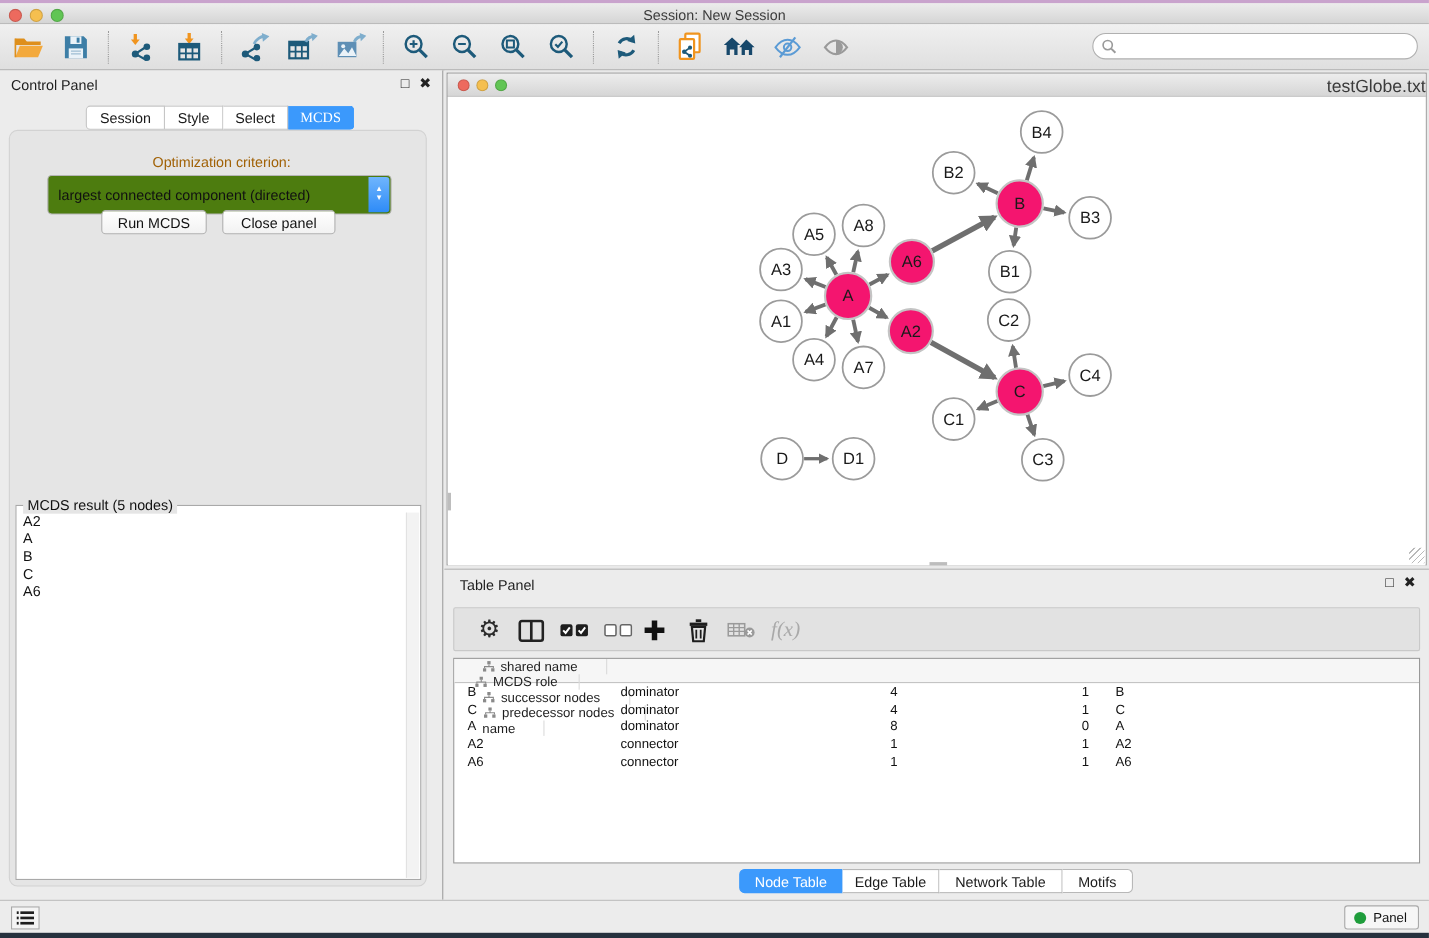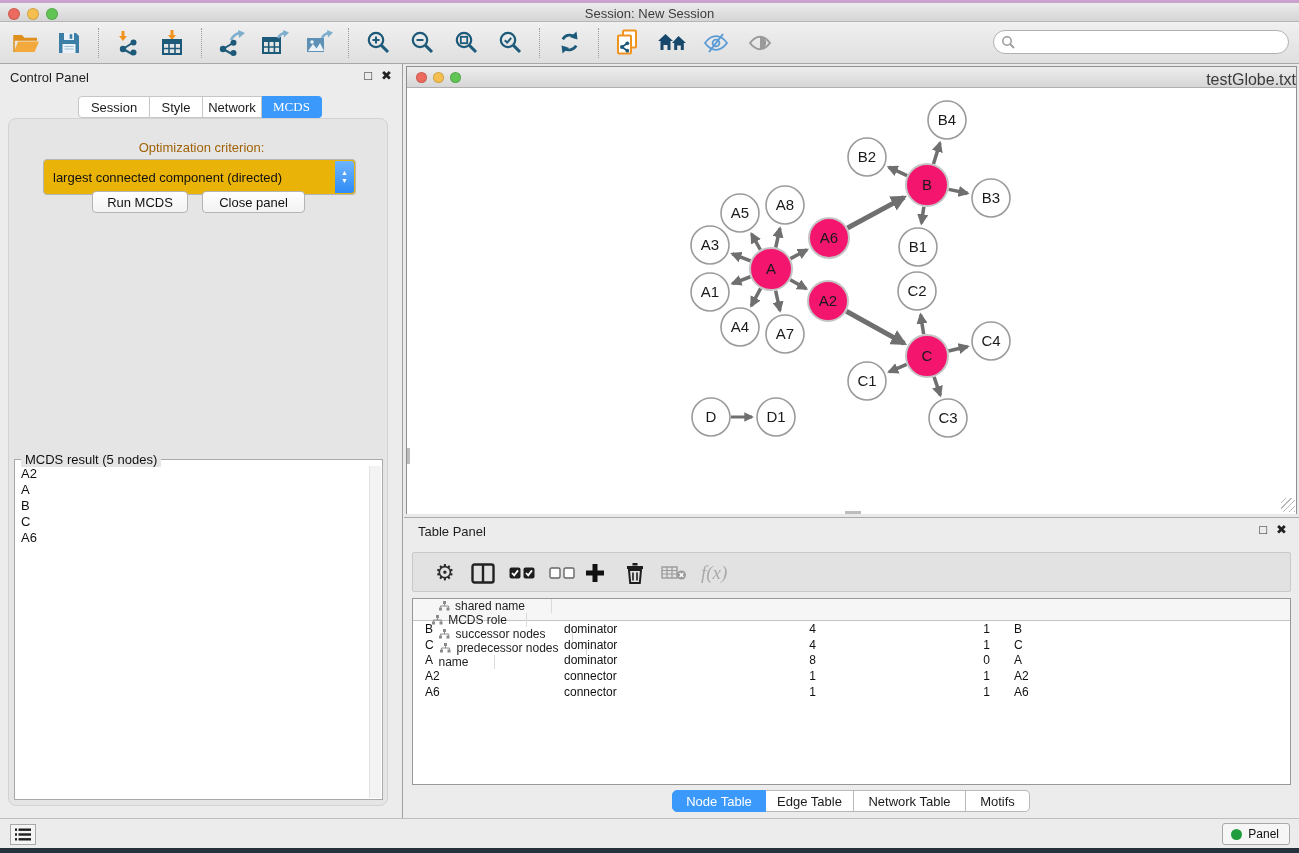--- a/index.html
+++ b/index.html
@@ -37,21 +37,21 @@
   .panel-icons span { cursor:default; }
   .cp-inner { position:absolute; left:8px; top:54px; width:380px; height:688px;
               background:#E5E5E5; border:1px solid #D2D2D2; border-radius:8px; }
   .cp-tabs { position:absolute; left:78px; top:32px; display:flex; z-index:3; }
   .cp-tab { height:22px; display:flex; align-items:center; justify-content:center; font-size:13px;
             background:#fff; border:1px solid #C6C6C6; border-left:none; color:#1B1B1B; cursor:default; }
   .cp-tab:first-child { border-left:1px solid #C6C6C6; border-radius:4px 0 0 4px; }
   .cp-tab:last-child { border-radius:0 4px 4px 0;font-family:Liberation Serif, serif; }
   .cp-tab.active { background:#3B99FC; border-color:#3B99FC; color:#fff; }
   .criterion-label { position:absolute; left:0; width:403px; top:76px; text-align:center; font-size:13px; color:#a16207; }
-  .criterion-select { position:absolute; left:43px; top:95px; width:313px; height:36px; background:#eab308;
+  .criterion-select { position:absolute; left:43px; top:95px; width:313px; height:36px; background:#4d7c0f;
                       border:1px solid #B5B5B5; border-radius:4px; font-size:13px; color:#111;
                       display:flex; align-items:center; padding-left:9px; cursor:default; }
   .select-stepper { position:absolute; right:1px; top:1px; bottom:1px; width:19px; border-radius:0 3px 3px 0;
                     background:linear-gradient(#6FB5FD,#2E8BF7); color:#fff; font-size:7px; line-height:8px;
                     display:flex; flex-direction:column; align-items:center; justify-content:center; }
   .cp-btn { position:absolute; top:127px; height:22px; background:linear-gradient(#FFFFFF,#F2F2F2);
             border:1px solid #B4B4B4; border-radius:4px; font-size:13px; color:#111;
             display:flex; align-items:center; justify-content:center; cursor:default; }
   #run-btn { left:92px; width:96px; }
   #close-btn { left:202px; width:103px; }
@@ -296,21 +296,21 @@
       <span class="panel-title">Control Panel</span>
       <span class="panel-icons">
         <span>□</span>
         <span style="font-weight:bold;">✖</span>
       </span>
     </div>
     <div class="cp-inner"></div>
     <div class="cp-tabs" id="cp-tabs">
         <span class="cp-tab" style="width: 72px;">Session</span>
         <span class="cp-tab" style="width: 53px;">Style</span>
-        <span class="cp-tab" style="width: 59px;">Network</span>
+        <span class="cp-tab" style="width: 59px;">Select</span>
         <span class="cp-tab active" style="width: 60px;">MCDS</span>
       </div>
     <div class="criterion-label">Optimization criterion:</div>
     <div class="criterion-select">
       <span>largest connected component (directed)</span>
       <span class="select-stepper">
           <span>▲</span>
           <span>▼</span>
         </span>
     </div>

